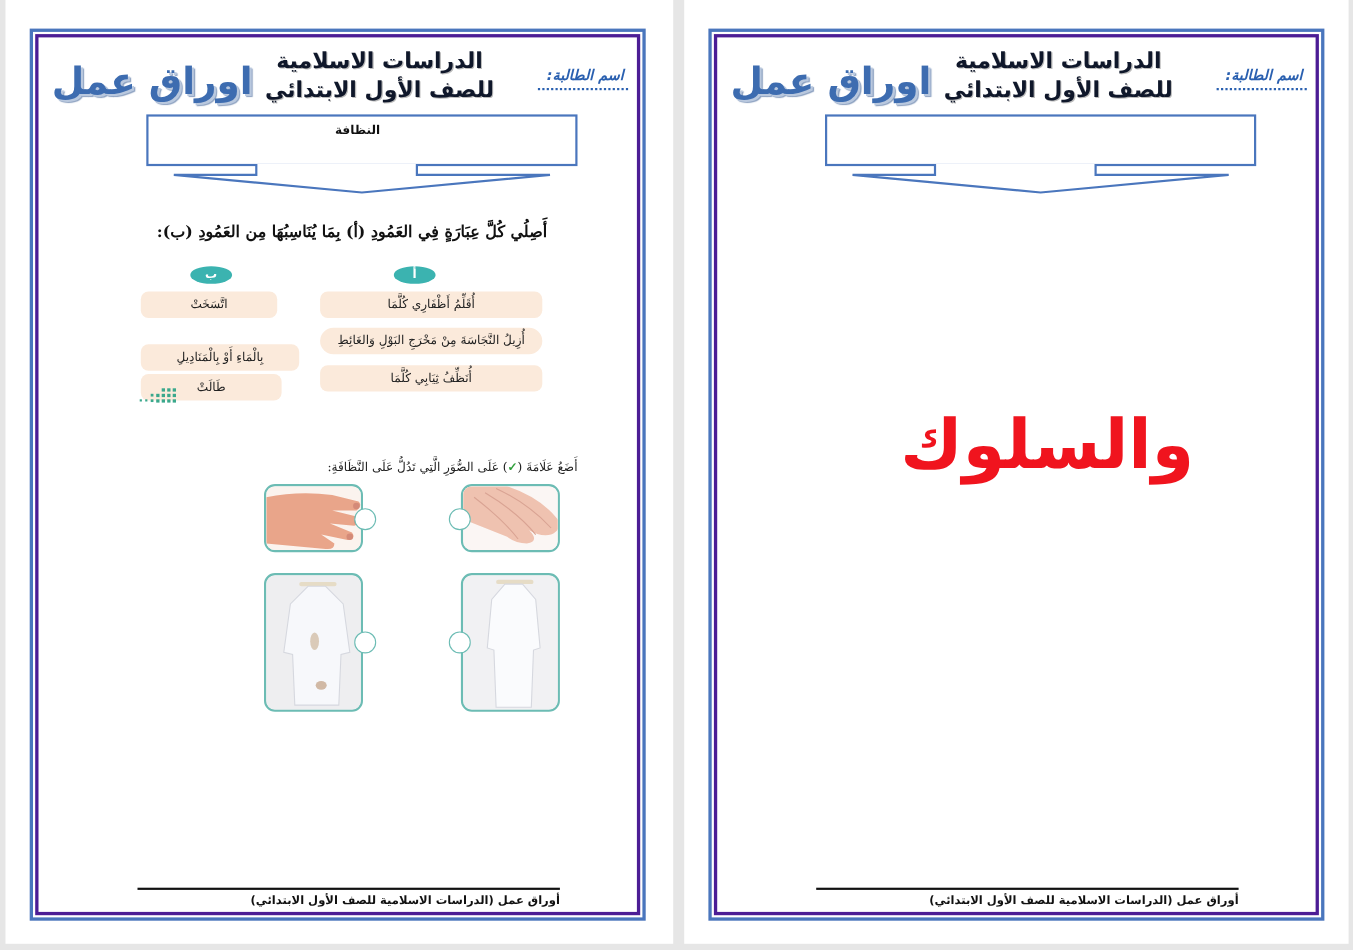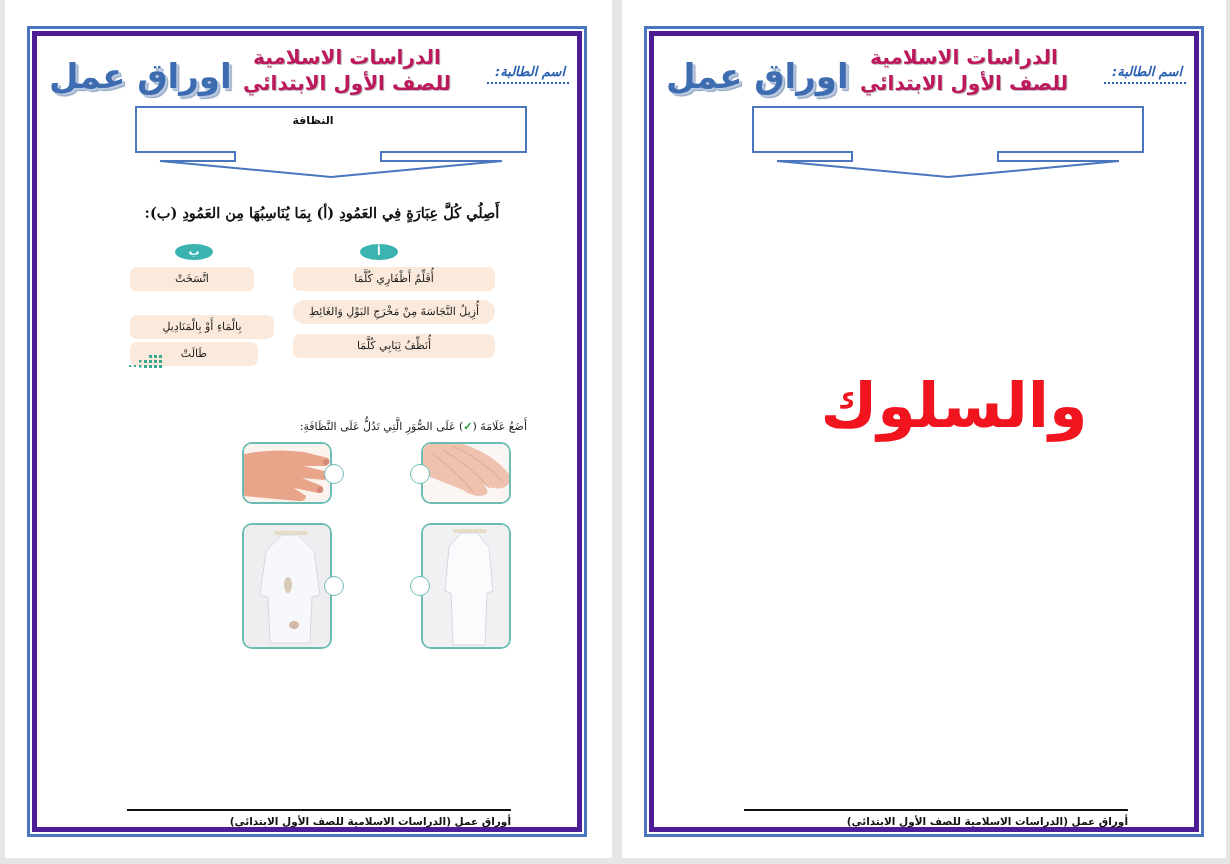--- a/index.html
+++ b/index.html
@@ -4,49 +4,49 @@
 <style>
   * { box-sizing: border-box; margin: 0; padding: 0; }
   html, body { width: 1230px; height: 864px; overflow: hidden; }
   body { background: #e6e6e6; font-family: "DejaVu Sans", sans-serif; position: relative; }
 
   .page { position: absolute; top: 0; background: #ffffff; height: 858px; }
   .page.left { left: 5px; width: 607px; }
   .page.right { left: 622px; width: 604px; }
 
   .frame-outer { position: absolute; border: 3px solid #4a76bd; }
-  .frame-inner { position: absolute; border: 5px solid #4c1d95; }
+  .frame-inner { position: absolute; border: 3px solid #4c1d95; }
   .page.left .frame-outer { left: 22px; top: 26px; width: 560px; height: 811px; }
   .page.left .frame-inner { left: 27px; top: 31px; width: 550px; height: 801px; }
   .page.right .frame-outer { left: 22px; top: 26px; width: 560px; height: 811px; }
   .page.right .frame-inner { left: 27px; top: 31px; width: 550px; height: 801px; }
 
   .worksheet-title {
     position: absolute; left: 12px; top: 20px; font-family: "DejaVu Sans", sans-serif;
     font-weight: bold; font-size: 34px; color: #3d6cb0;
     text-shadow: 2px 2px 0 #b9c8de, 3px 3px 1px #8a9fbf; direction: rtl;
   }
   .subject-title {
     position: absolute; left: 160px; top: 8px; width: 300px; text-align: center;
     font-family: "DejaVu Sans", sans-serif; font-weight: bold; font-size: 20px; line-height: 26px;
-    color: #be185d; direction: rtl; text-shadow: 1px 1px 0 #bbb;
+    color: #0f172a; direction: rtl; text-shadow: 1px 1px 0 #bbb;
   }
   .student-label {
     position: absolute; right: 12px; top: 28px; font-style: italic; font-size: 13px; font-weight: bold;
     color: #2a60b0; direction: rtl;
   }
   .student-dots {
     position: absolute; right: 8px; top: 46px; width: 82px; border-bottom: 2px dotted #2a60b0;
   }
   .callout-box {
     position: absolute; left: 98px; top: 70px; width: 392px; height: 47px;
     border: 2px solid #4a76bd; background: #fff;
   }
   .callout-text {
-    position: absolute; left: 80px; top: 78px; width: 392px; text-align: center;
+    position: absolute; left: 94px; top: 78px; width: 392px; text-align: center;
     font-size: 11px; font-weight: bold; color: #111; direction: rtl;
   }
   .arrow-svg { position: absolute; left: 98px; top: 115px; }
 
   .instruction {
     position: absolute; left: 50px; top: 168px; width: 470px; text-align: center;
     font-family: "DejaVu Serif", serif; font-weight: bold; font-size: 14.5px; color: #111; direction: rtl;
   }
   .col-badge {
     position: absolute; width: 38px; height: 16px; border-radius: 50%;

